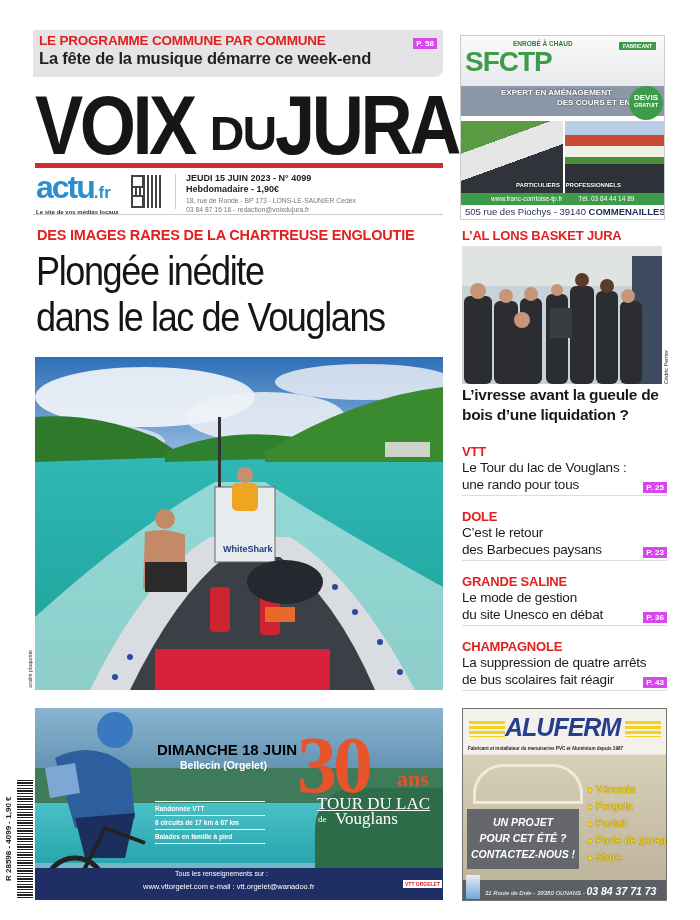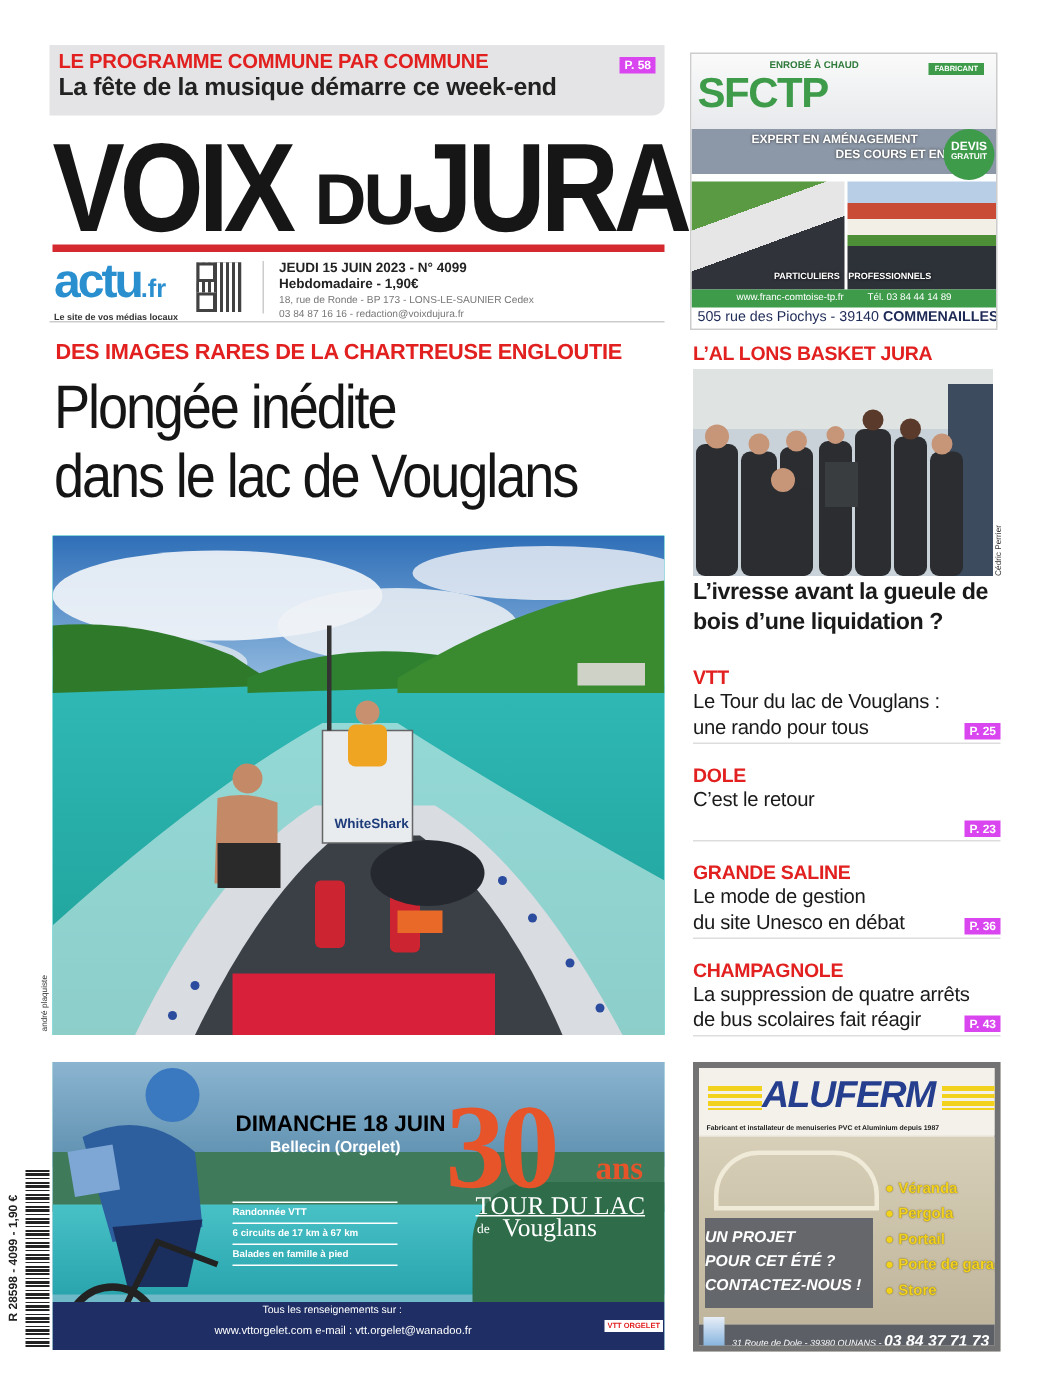--- a/index.html
+++ b/index.html
@@ -50,21 +50,21 @@
   .side-story .kicker { font-size: 13px; }
   .side-story .hl { font-size: 13.5px; line-height: 17px; color: #1a1a1a; letter-spacing: -0.2px; }
   .side-story .pagebadge { position: absolute; right: 0; bottom: 3px; }
   .side-story .rule { position: absolute; left: 0; right: 0; bottom: 0; height: 1px; background: #ddd; }
 
   .basket-photo { position: absolute; left: 462px; top: 246px; width: 200px; height: 138px; overflow: hidden; background: #cfd6dc; }
   .basket-hl { position: absolute; left: 462px; top: 385px; width: 205px; font-size: 15.5px; font-weight: bold; line-height: 20px; color: #1a1a1a; letter-spacing: -0.3px; }
 
   
   .ad-vtt { position: absolute; left: 35px; top: 708px; width: 408px; height: 192px; overflow: hidden; background: #6fb8c8; }
-  .ad-aluferm { position: absolute; left: 462px; top: 708px; width: 205px; height: 193px; overflow: hidden; background: #e8e2d6; border: 4px solid #737373; }
+  .ad-aluferm { position: absolute; left: 462px; top: 708px; width: 205px; height: 193px; overflow: hidden; background: #e8e2d6; border: 1px solid #737373; }
 
   .barcode { position: absolute; left: 4px; top: 780px; width: 30px; height: 120px; }
   .barcode .bars { position: absolute; left: 13px; top: 0; width: 16px; height: 118px; background: repeating-linear-gradient(0deg, #222 0 1px, #fff 1px 2px, #222 2px 4px, #fff 4px 5px, #222 5px 6px, #fff 6px 8px); }
   .barcode .txt { position: absolute; left: 0; top: 0; width: 12px; height: 118px; writing-mode: vertical-rl; transform: rotate(180deg); font-size: 8px; font-weight: bold; color: #222; white-space: nowrap; text-align: center; }
 </style>
 </head>
 <body>
 
 <div class="teaser">
   <div class="kicker">LE PROGRAMME COMMUNE PAR COMMUNE</div>
@@ -222,20 +222,21 @@
 <div class="side-story" style="top:444px;height:52px;">
   <div class="kicker">VTT</div>
   <div class="hl">Le Tour du lac de Vouglans :</div>
   <div class="hl">une rando pour tous</div>
   <span class="pagebadge">P. 25</span>
   <div class="rule"></div>
 </div>
 <div class="side-story" style="top:509px;height:52px;">
   <div class="kicker">DOLE</div>
   <div class="hl">C’est le retour</div>
+  <div class="hl">des Barbecues paysans</div>
   <span class="pagebadge">P. 23</span>
   <div class="rule"></div>
 </div>
 <div class="side-story" style="top:574px;height:52px;">
   <div class="kicker">GRANDE SALINE</div>
   <div class="hl">Le mode de gestion</div>
   <div class="hl">du site Unesco en débat</div>
   <span class="pagebadge">P. 36</span>
   <div class="rule"></div>
 </div>
@@ -281,21 +282,21 @@
 
 <div class="ad-aluferm">
   <div style="position:absolute;left:0;top:0;width:205px;height:45px;background:#f4f1ea;"></div>
   <div style="position:absolute;left:6px;top:12px;width:36px;height:16px;background:repeating-linear-gradient(#f2d21c 0 3px, transparent 3px 5px);"></div>
   <div style="position:absolute;left:162px;top:12px;width:36px;height:16px;background:repeating-linear-gradient(#f2d21c 0 3px, transparent 3px 5px);"></div>
   <div style="position:absolute;left:42px;top:4px;font-size:25px;font-weight:bold;font-style:italic;color:#253f8e;letter-spacing:-1px;">ALUFERM</div>
   <div style="position:absolute;left:5px;top:37px;width:198px;font-size:4.6px;font-weight:bold;color:#222;white-space:nowrap;overflow:hidden;">Fabricant et installateur de menuiseries PVC et Aluminium depuis 1987</div>
   <div style="position:absolute;left:0;top:46px;width:205px;height:125px;background:linear-gradient(180deg,#d8cfb8,#bfb59c);"></div>
   <div style="position:absolute;left:10px;top:55px;width:110px;height:40px;border:3px solid #f0ead8;border-radius:30px 30px 0 0;"></div>
   <div style="position:absolute;left:4px;top:100px;width:112px;height:60px;background:#5c6066;opacity:0.92;"></div>
-  <div style="position:absolute;left:4px;top:105px;width:112px;color:#fff;font-weight:bold;font-style:italic;font-size:10.5px;line-height:16px;">
+  <div style="position:absolute;left:4px;top:105px;width:112px;text-align:center;color:#fff;font-weight:bold;font-style:italic;font-size:10.5px;line-height:16px;">
     <div>UN PROJET</div>
     <div>POUR CET ÉTÉ ?</div>
     <div>CONTACTEZ-NOUS !</div>
   </div>
   <div style="position:absolute;left:124px;top:72px;font-size:10px;color:#f2d21c;font-weight:bold;line-height:17px;text-shadow:0 0 1px #5a4a00;white-space:nowrap;">
     <div>● <span>Véranda</span></div>
     <div>● <span>Pergola</span></div>
     <div>● <span>Portail</span></div>
     <div>● <span>Porte de garage</span></div>
     <div>● <span>Store</span></div>

